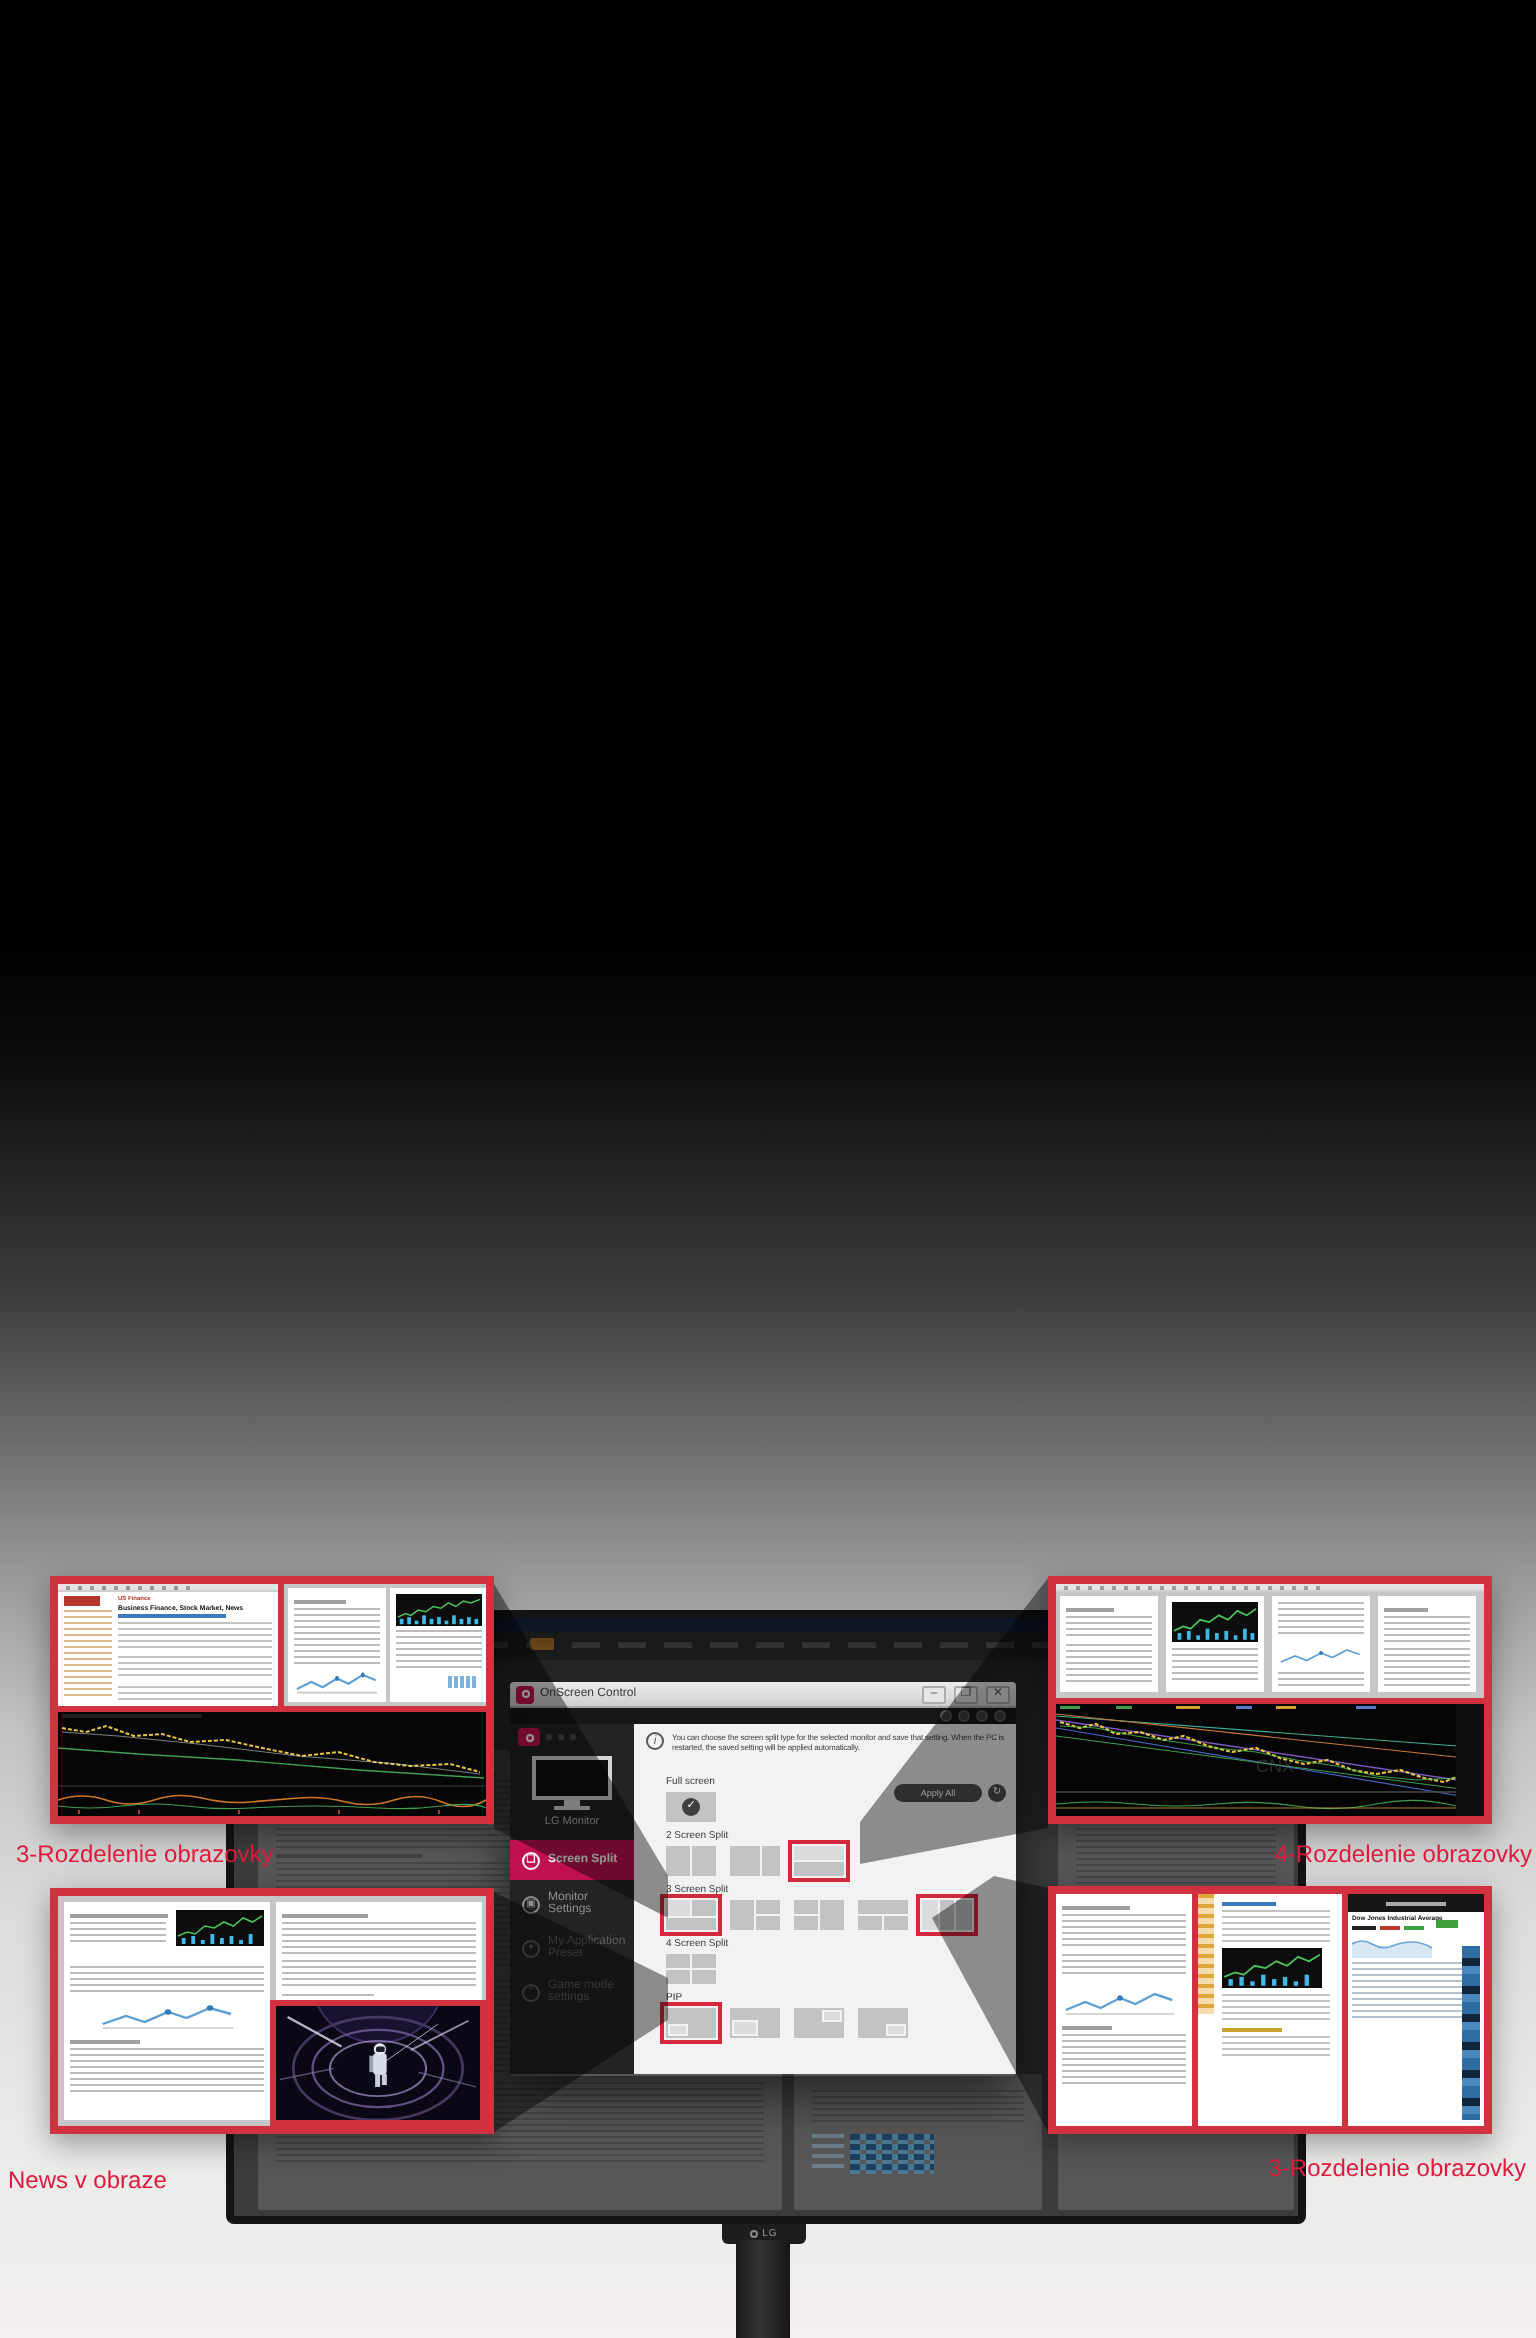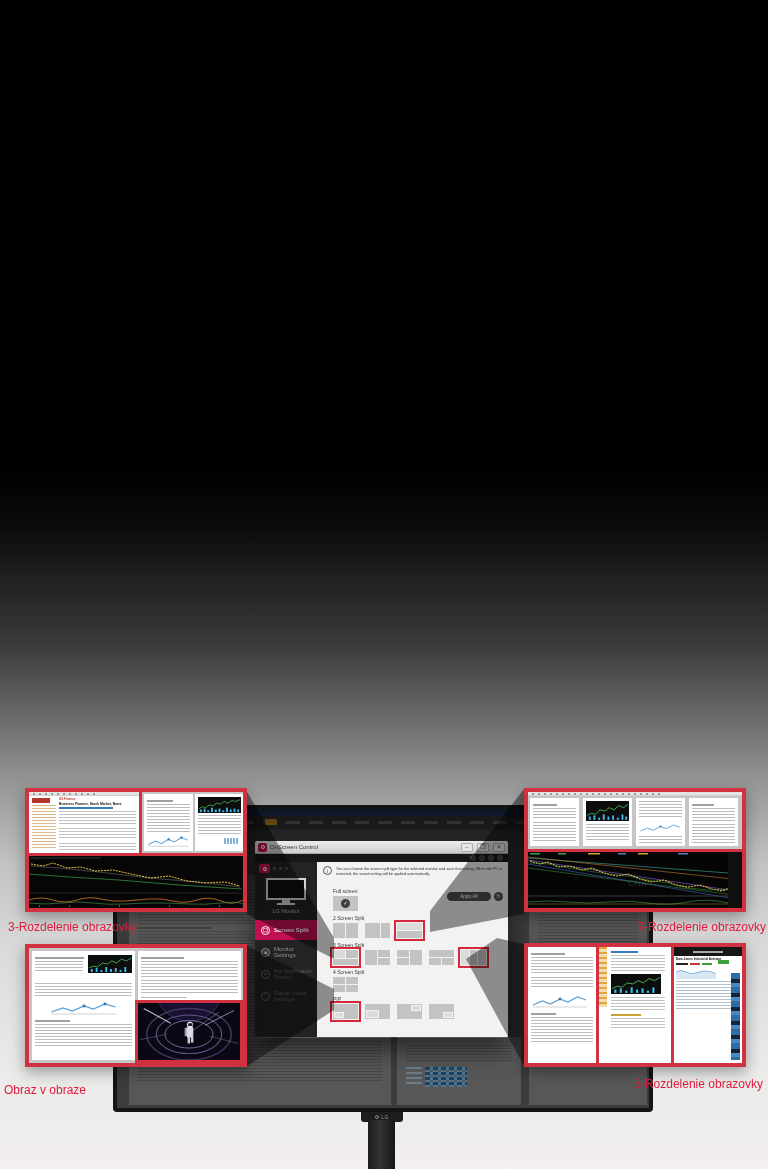--- a/index.html
+++ b/index.html
@@ -572,17 +572,17 @@
         <div class="webtable">
           <div class="tl" style="height:30px;"></div>
         </div>
         <div class="webside"></div>
         <div class="greenbadge"></div>
       </div>
     </div>
   </div>
 
   <div class="corner-label" style="left:8px;top:920px;">3-Rozdelenie obrazovky</div>
-  <div class="corner-label" style="right:2px;top:920px;">7-Rozdelenie obrazovky</div>
-  <div class="corner-label" style="left:4px;top:1083px;">Obraz v obraze</div>
+  <div class="corner-label" style="right:2px;top:920px;">4-Rozdelenie obrazovky</div>
+  <div class="corner-label" style="left:4px;top:1083px;">News v obraze</div>
   <div class="corner-label" style="right:5px;top:1077px;">3-Rozdelenie obrazovky</div>
 
 </div>
 
 </body></html>

